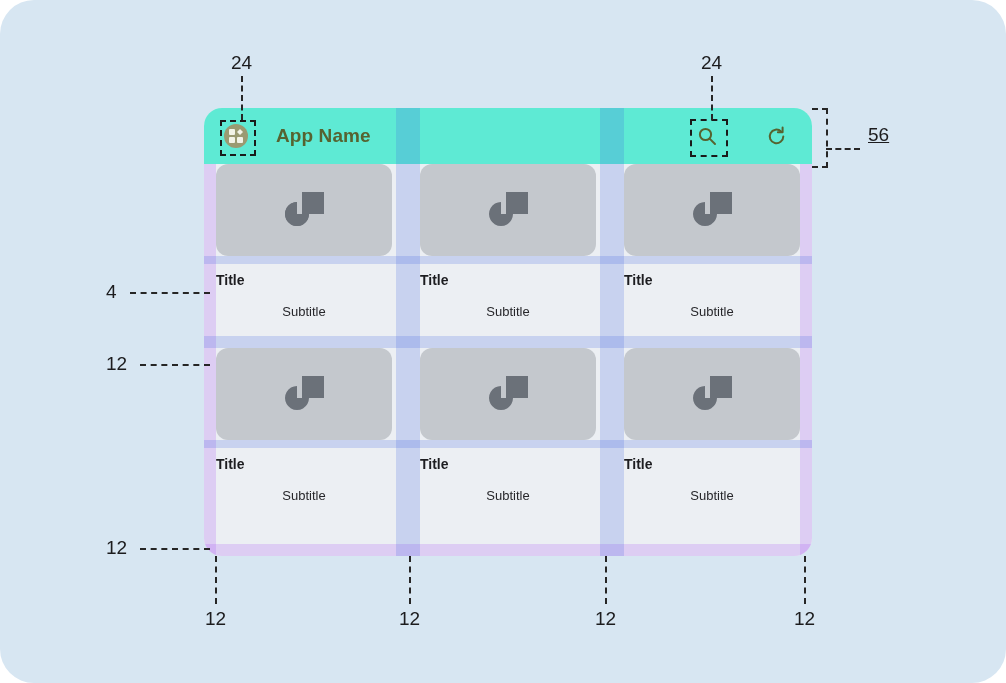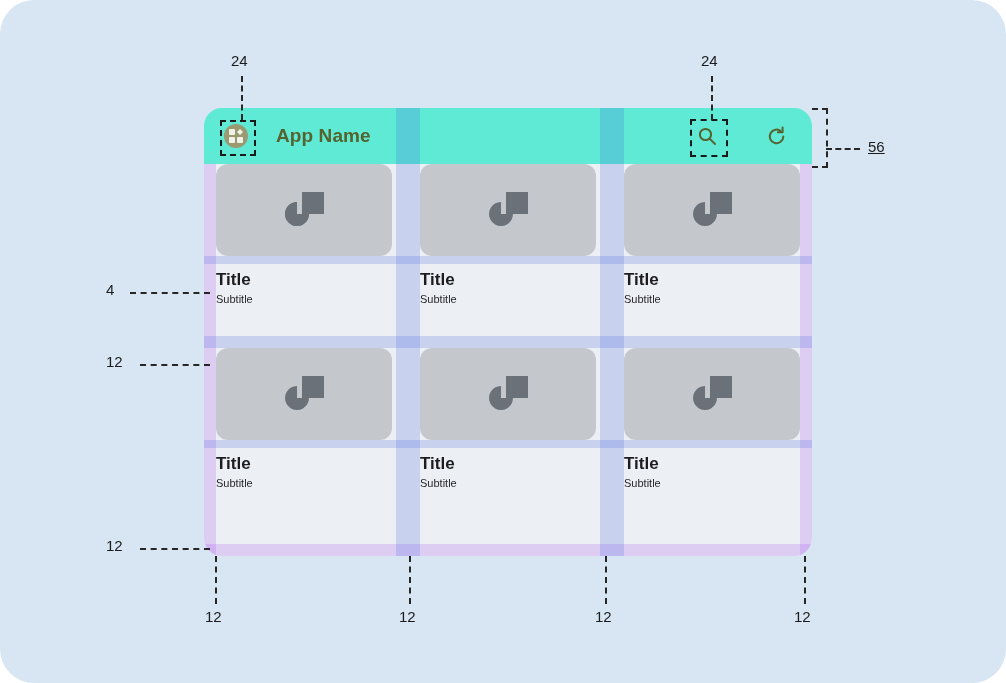--- a/index.html
+++ b/index.html
@@ -78,38 +78,39 @@
   .card.c2{left:216px;}
   .card.c3{left:420px;}
   .thumb{
     width:176px;height:92px;
     background:#c4c8cd;
     border-radius:12px;
     display:flex;align-items:center;justify-content:center;
   }
   .card-title{
     margin-top:14px;
-    font-size:17px;font-weight:700;color:#1d1d20;
+    font-size:14px;font-weight:700;color:#1d1d20;
     line-height:20px;
   }
   .card-sub{
-    margin-top:0;
-    font-size:11px;font-weight:400;color:#27272b;
+    margin-top:12px;
+    font-size:13px;font-weight:400;color:#27272b;
     line-height:19px;
+    text-align:center;
   }
 
   
   .ov{position:absolute;pointer-events:none;}
   .ov-pad{background:rgba(168,85,247,.22);}      
   .ov-gut{background:rgba(59,96,227,.20);}        
 
   
   .ann{
     position:absolute;
-    font-size:15px;color:#1c1c1e;
+    font-size:19px;color:#1c1c1e;
     font-family:"Liberation Sans", sans-serif;
   }
   .vline{position:absolute;border-left:2px dashed #262626;}
   .hline{position:absolute;border-top:2px dashed #262626;}
   .bracket{
     position:absolute;
     border:2px dashed #262626;
     border-left:none;
   }
 </style>
@@ -248,21 +249,21 @@
   </div>
 
   <div class="ann" style="left:231px;top:52px;">24</div>
   <div class="vline" style="left:241px;top:76px;height:44px;"></div>
 
   <div class="ann" style="left:701px;top:52px;">24</div>
   <div class="vline" style="left:711px;top:76px;height:44px;"></div>
 
   <div class="bracket" style="left:812px;top:108px;width:14px;height:56px;"></div>
   <div class="hline" style="left:826px;top:148px;width:34px;"></div>
-  <div class="ann" style="left:868px;top:138px;text-decoration:underline;">56</div>
+  <div class="ann" style="left:868px;top:124px;text-decoration:underline;">56</div>
 
   <div class="ann" style="left:106px;top:281px;">4</div>
   <div class="hline" style="left:130px;top:292px;width:80px;"></div>
 
   <div class="ann" style="left:106px;top:353px;">12</div>
   <div class="hline" style="left:140px;top:364px;width:70px;"></div>
 
   <div class="ann" style="left:106px;top:537px;">12</div>
   <div class="hline" style="left:140px;top:548px;width:70px;"></div>
 

